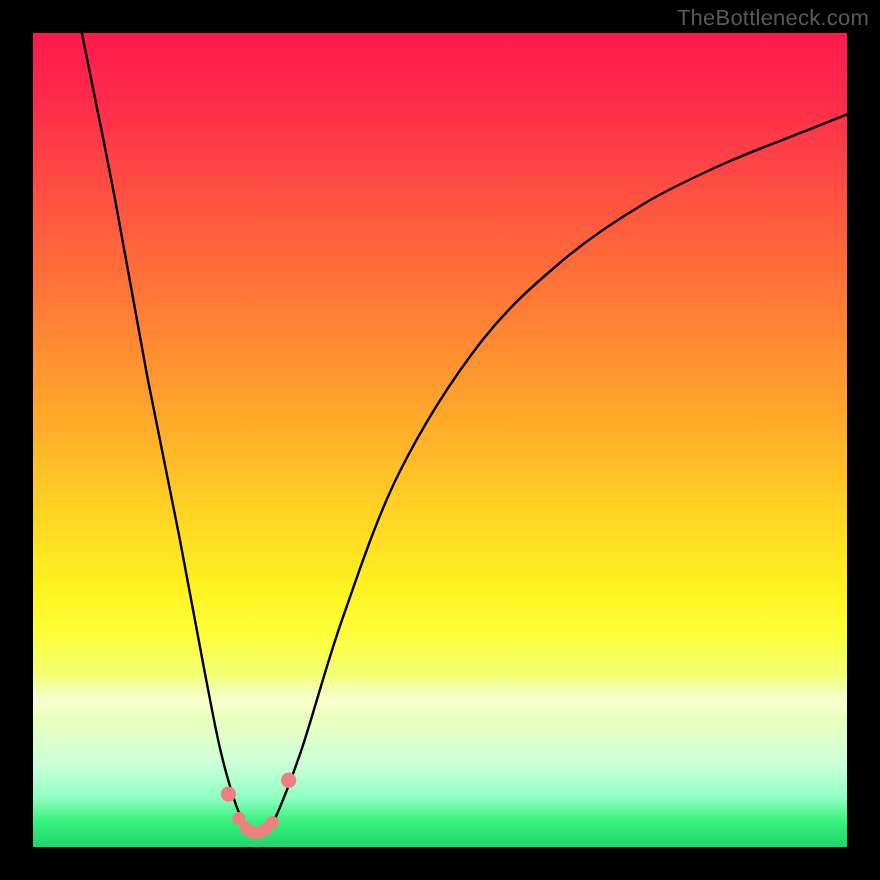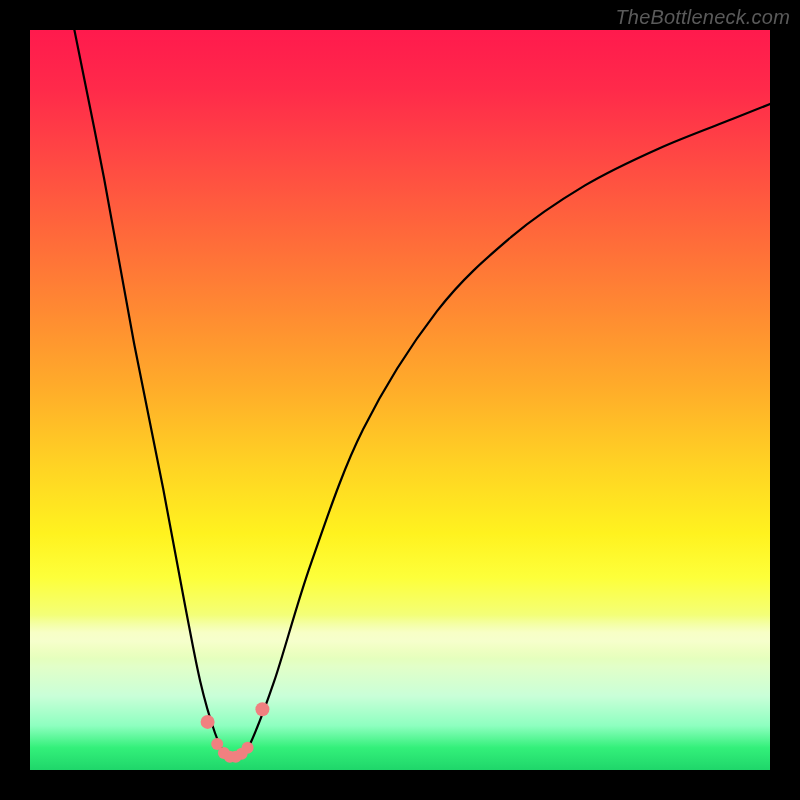--- a/index.html
+++ b/index.html
@@ -57,21 +57,20 @@
   }
   .watermark {
     position: absolute;
     top: 6px;
     right: 10px;
     font-family: Arial, Helvetica, sans-serif;
     font-size: 20px;
     color: #5a5a5a;
     letter-spacing: 0.2px;
     user-select: none;
-    font-style: italic;
   }
   svg.curve {
     position: absolute;
     left: 0;
     top: 0;
     width: 740px;
     height: 740px;
     pointer-events: none;
   }
   .curve path {

